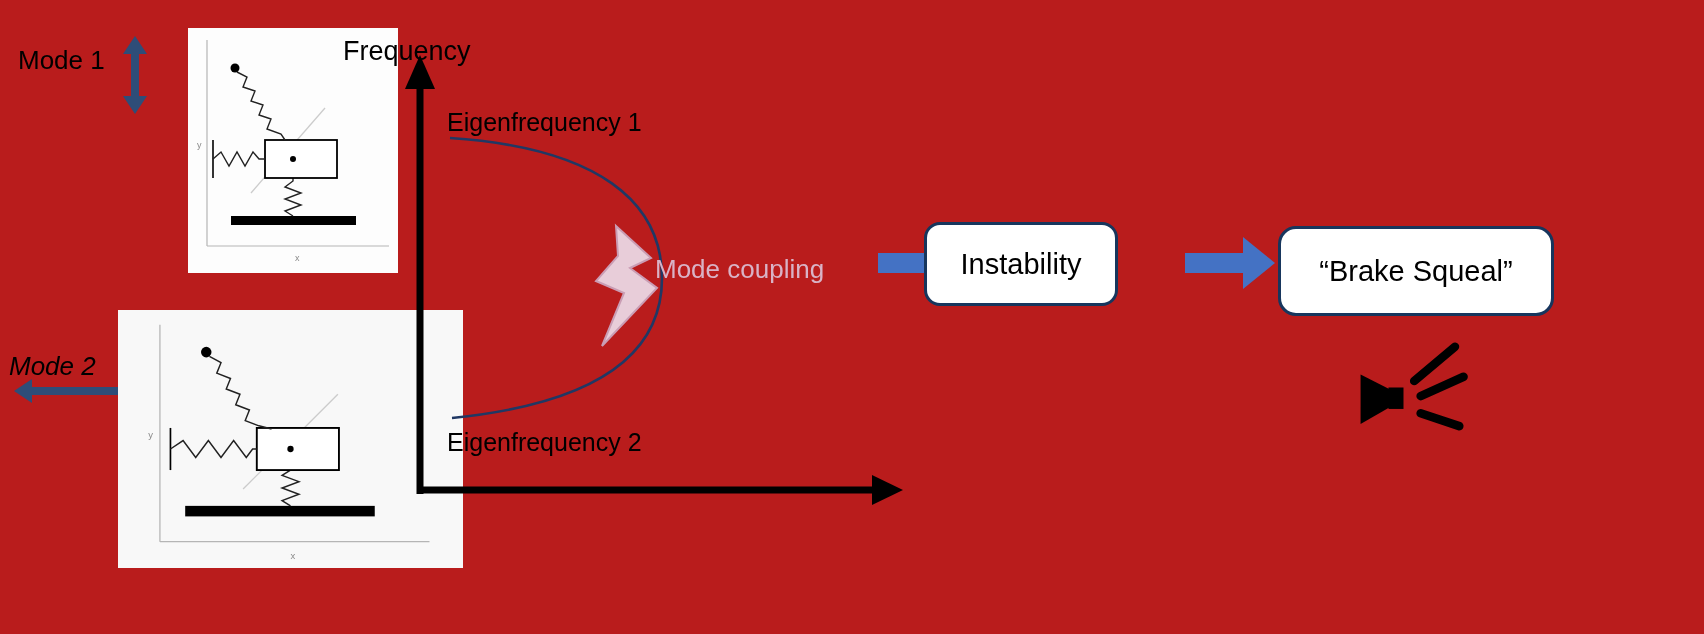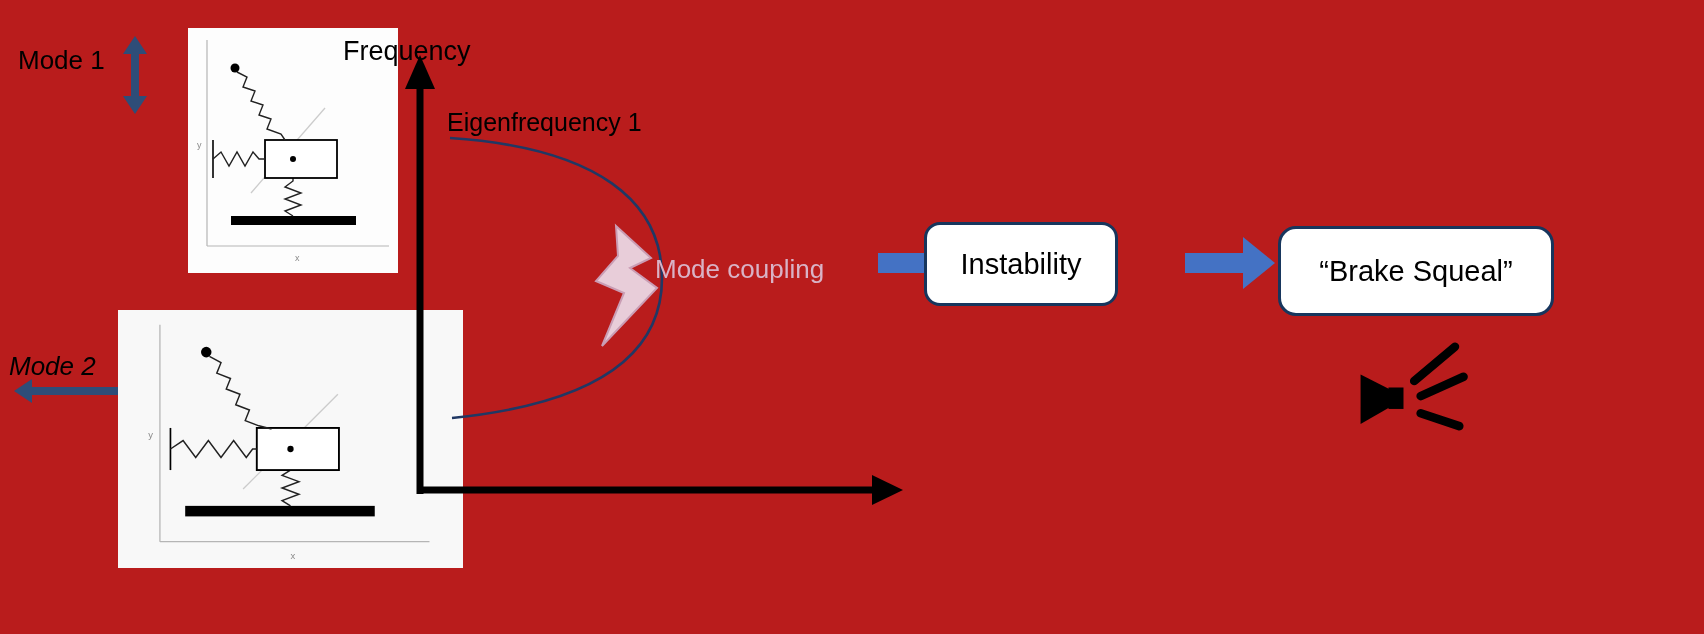--- a/index.html
+++ b/index.html
@@ -78,20 +78,21 @@
     <line x1="37" y1="465" x2="492" y2="465" stroke="#000" stroke-width="7"></line>
     <polygon points="492,450 492,480 523,465" fill="#000"></polygon>
 
     <path d="M 70 113 C 220 123, 282 178, 282 253 C 282 328, 220 378, 72 393" fill="none" stroke="#203864" stroke-width="2.6"></path>
 
     <polygon points="236,201 271,233 250,243 277,263 222,321 244,268 216,256 238,231" fill="#e8cdd9" stroke="#ca9db4" stroke-width="2"></polygon>
   </svg>
 
   <div class="abs lbl" style="left:343px; top:36px; font-size:27px;">Frequency</div>
   <div class="abs lbl" style="left:447px; top:108px; font-size:25px;">Eigenfrequency 1</div>
+  <div class="abs lbl" style="left:447px; top:428px; font-size:25px;">Eigenfrequency 2</div>
   <div class="abs lbl-pink" style="left:655px; top:254px;">Mode coupling</div>
   <div class="abs axis-lbl" style="left:585px; top:502px;">
   </div>
 
   <svg class="abs" style="left:878px; top:237px;" width="90" height="52" viewBox="0 0 90 52">
     <rect x="0" y="16" width="60" height="20" fill="#4472c4"></rect>
     <polygon points="58,0 90,26 58,52" fill="#4472c4"></polygon>
   </svg>
 
   <div class="flow-box" style="left:924px; top:222px; width:194px; height:84px;">

